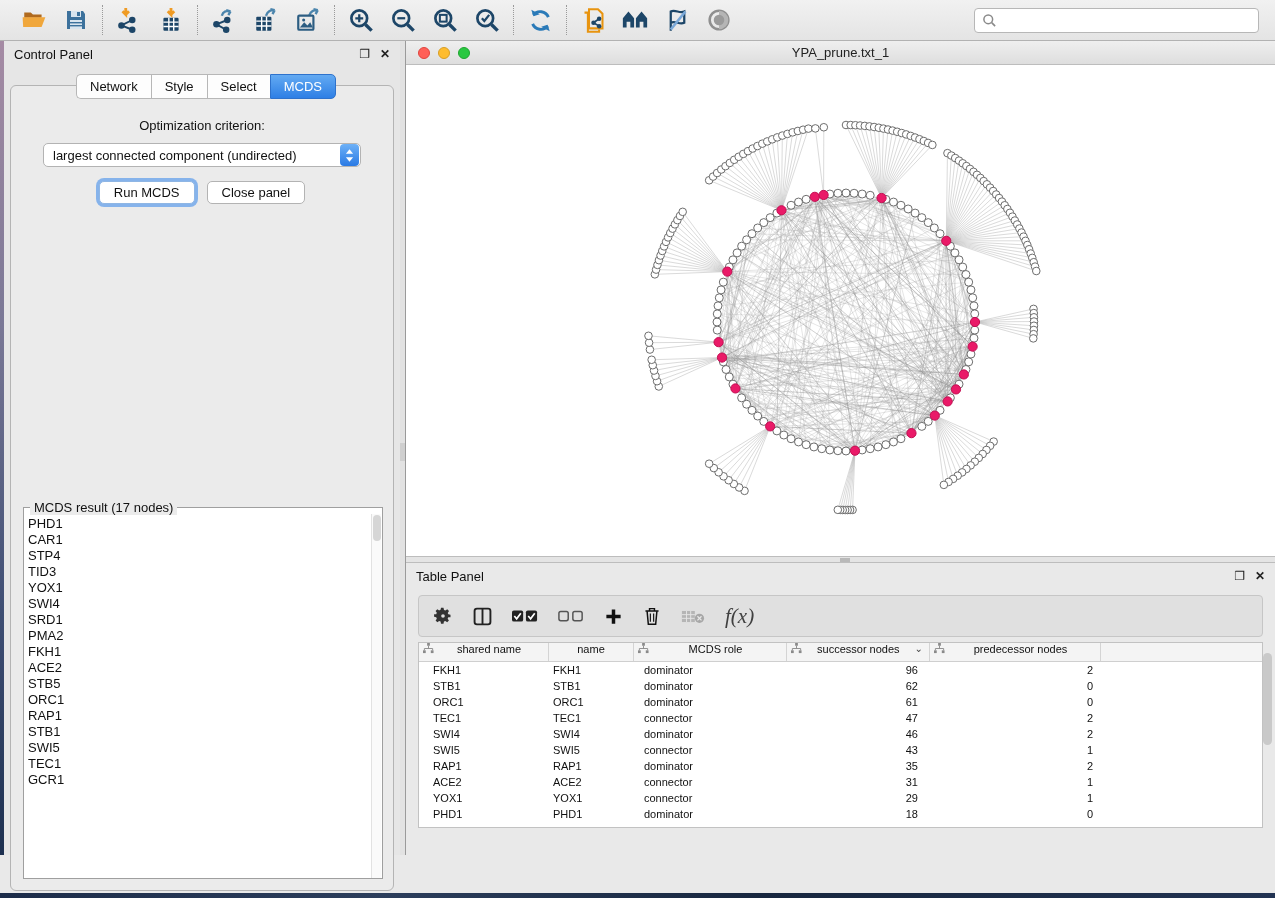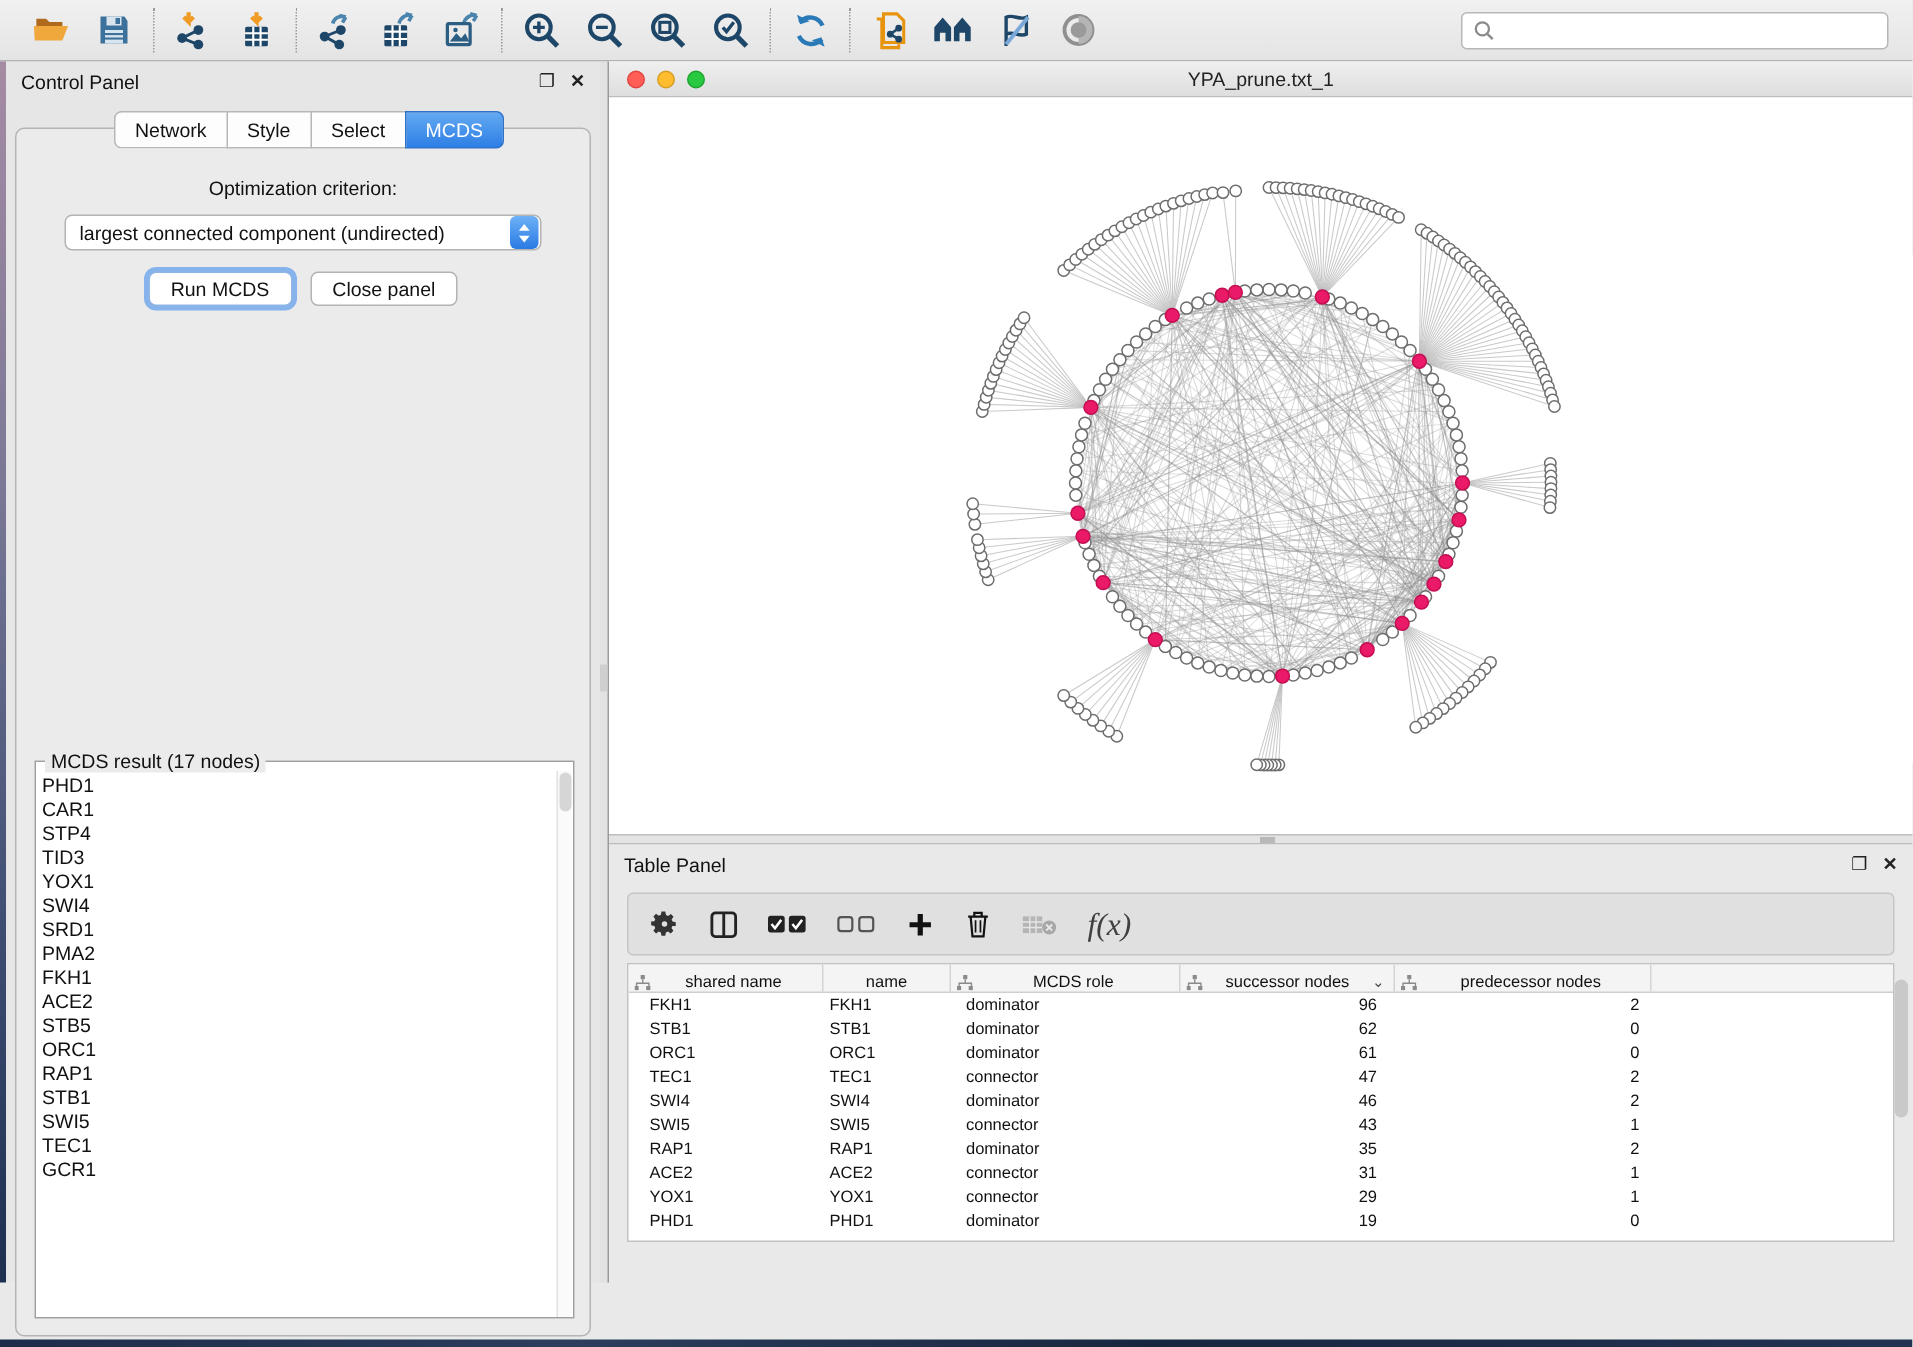--- a/index.html
+++ b/index.html
@@ -87,21 +87,21 @@
   
   .table-panel { position:absolute; left:406px; top:563px; width:869px; height:292px; background:#e9e9e9; }
   .tp-toolbar { position:absolute; left:12px; top:32px; width:845px; height:42px;
     background:#e0e0e0; border:1px solid #c6c6c6; border-radius:4px;
     display:flex; align-items:center; gap:20px; padding:0 14px; }
   .tp-icon { display:flex; align-items:center; justify-content:center; cursor:default; }
   .fx { font-family:Liberation Serif, serif; font-style:italic; font-size:21px; color:#404040; }
   .tbl-wrap { position:absolute; left:12px; top:79px; width:845px; height:186px;
     background:#fff; border:1px solid #c2c2c2; overflow:hidden; }
   .tbl-head { display:flex; height:19px; background:#f4f4f4; border-bottom:1px solid #cfcfcf; }
-  .th { display:flex; align-items:flex-end; font-size:11px; color:#111; border-right:1px solid #d4d4d4;
+  .th { display:flex; align-items:flex-start; font-size:11px; color:#111; border-right:1px solid #d4d4d4;
     padding:0 4px; cursor:default; }
   .th .lab { flex:1; text-align:center; }
   .th .chev { font-size:10px; color:#444; padding-right:2px; }
   .tbl-body { position:relative; }
   .tr { display:flex; height:16px; align-items:center; cursor:default; }
   .td { font-size:11px; color:#111; padding:0 4px; white-space:nowrap; }
   .td.num { text-align:right; }
   .tbl-scroll { position:absolute; right:2px; top:84px; width:11px; height:178px; }
   .tbl-thumb { position:absolute; right:1px; top:6px; width:9px; height:92px;
     background:#c9c9c9; border-radius:5px; }
@@ -1354,21 +1354,21 @@
             <div class="td" style="width: 130px; padding-left: 14px;">YOX1</div>
             <div class="td" style="width: 85px;">YOX1</div>
             <div class="td" style="width: 153px; padding-left: 10px;">connector</div>
             <div class="td num" style="width: 143px; padding-right: 12px;">29</div>
             <div class="td num" style="width: 171px; padding-right: 8px;">1</div>
           </div>
           <div class="tr">
             <div class="td" style="width: 130px; padding-left: 14px;">PHD1</div>
             <div class="td" style="width: 85px;">PHD1</div>
             <div class="td" style="width: 153px; padding-left: 10px;">dominator</div>
-            <div class="td num" style="width: 143px; padding-right: 12px;">19</div>
+            <div class="td num" style="width: 143px; padding-right: 12px;">18</div>
             <div class="td num" style="width: 171px; padding-right: 8px;">0</div>
           </div>
         </div>
     </div>
     <div class="tbl-scroll">
       <div class="tbl-thumb"></div>
     </div>
 
   </div>
 

